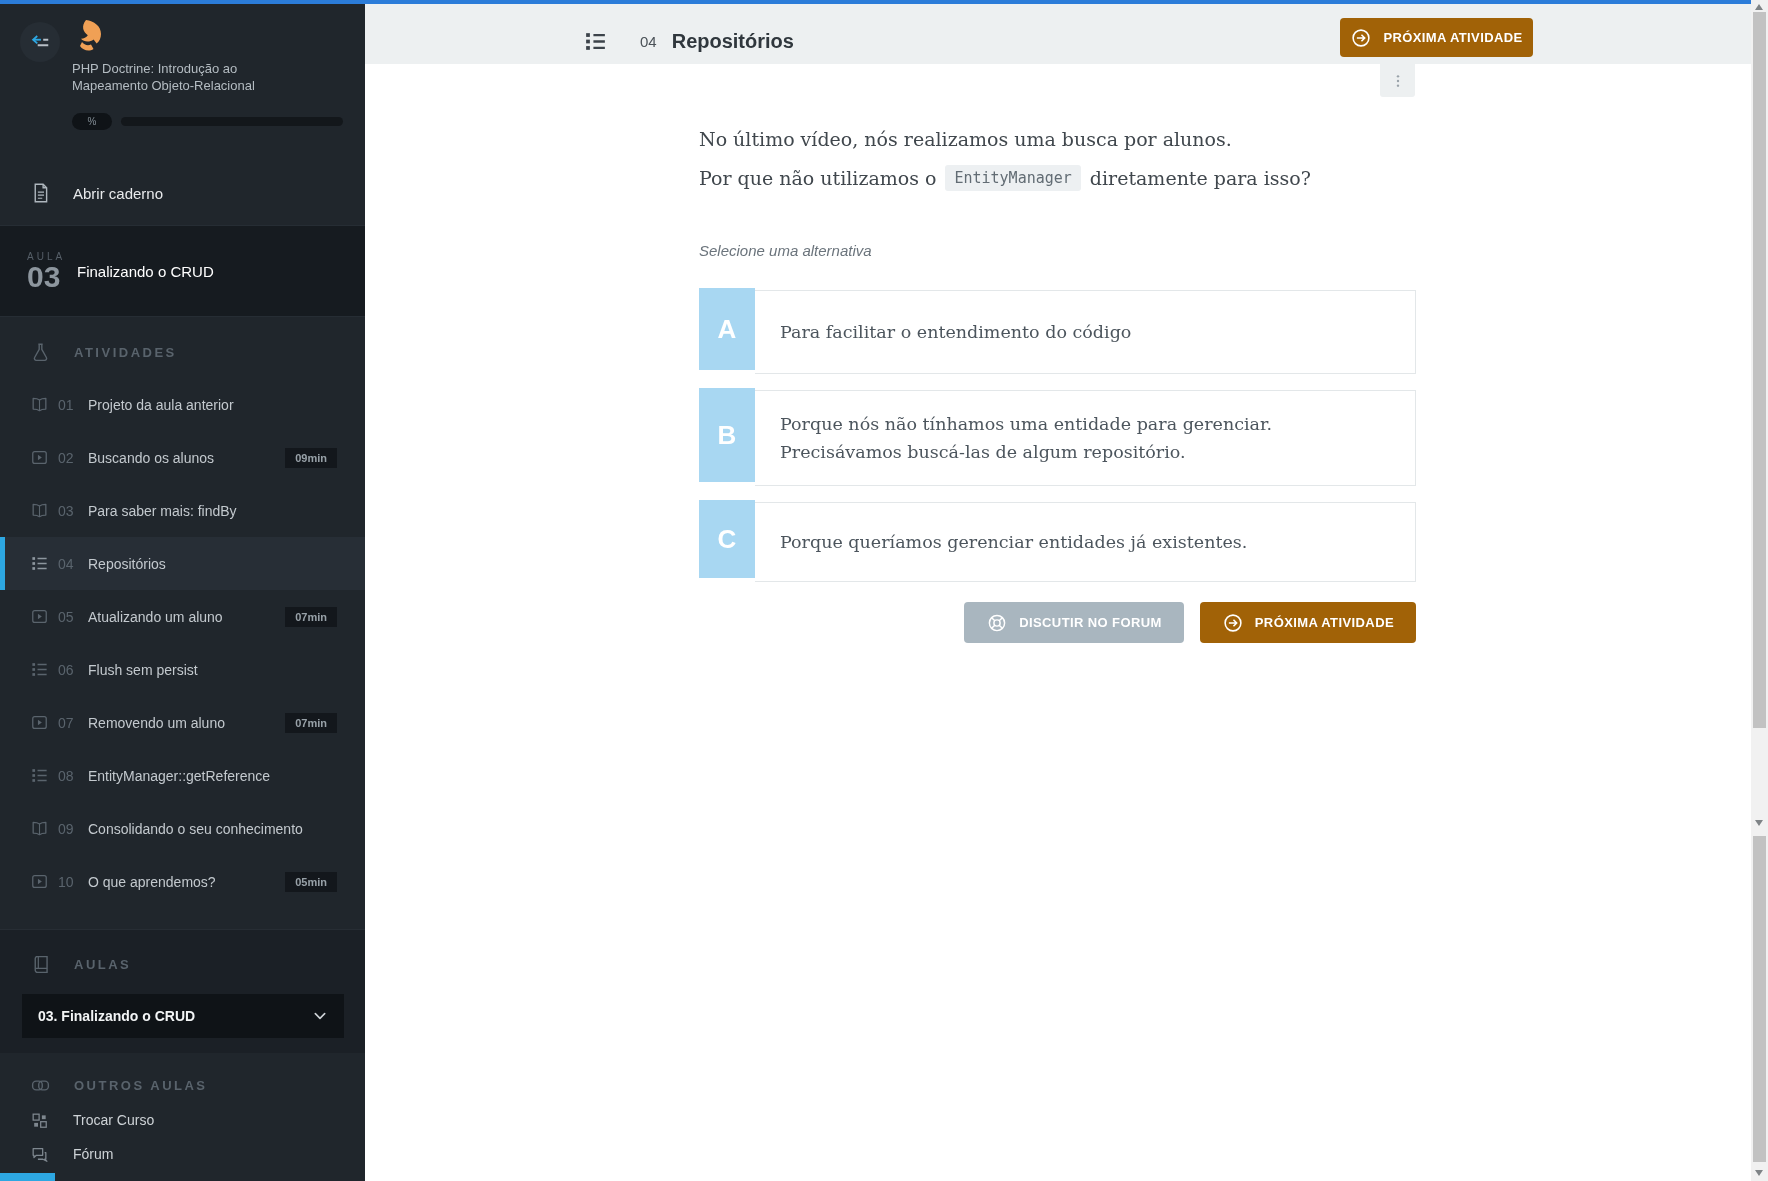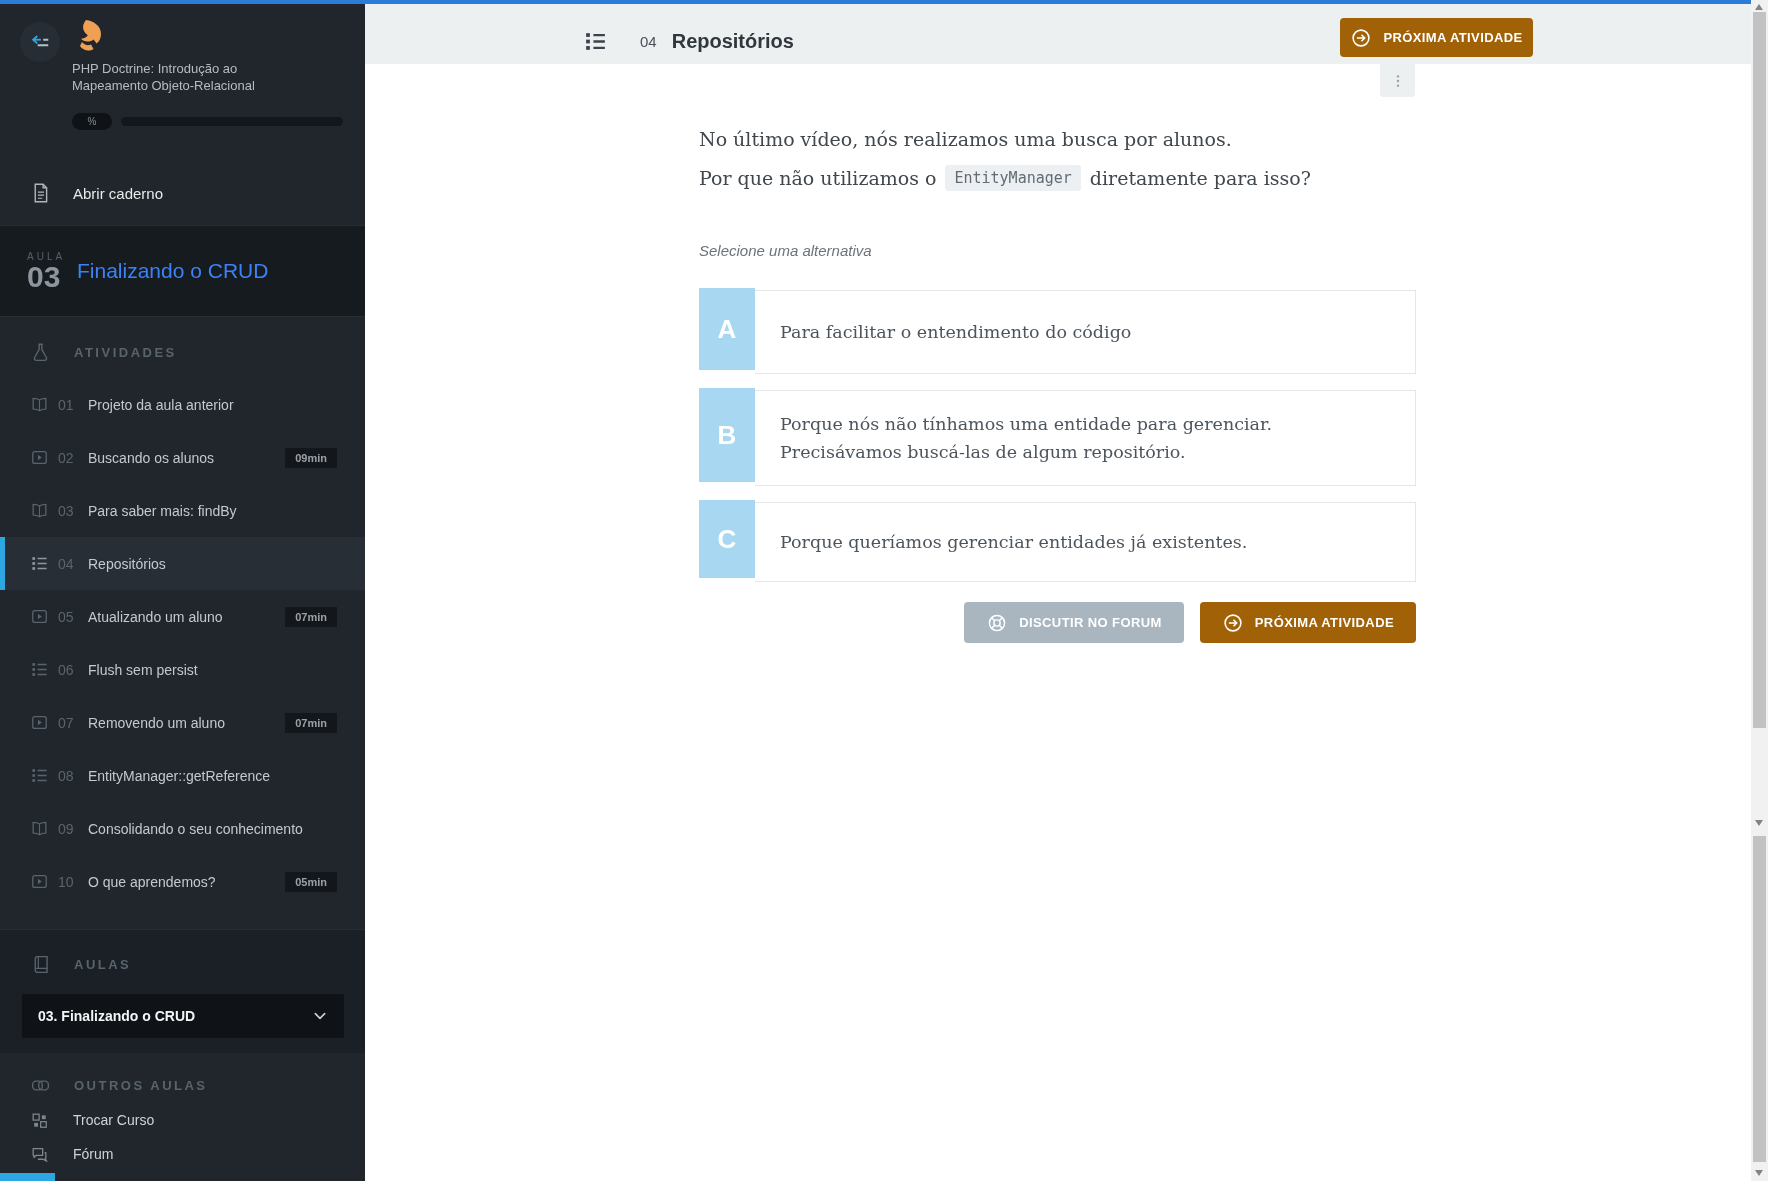--- a/index.html
+++ b/index.html
@@ -23,21 +23,21 @@
   .caderno-row{left:0;top:164px;width:365px;height:50px;display:flex;align-items:center;
     padding-left:30px;box-sizing:border-box;cursor:pointer;}
   .caderno-row .ic{width:21px;height:24px;color:#aeb6bd;}
   .caderno-row span.lbl{margin-left:22px;font-size:15px;color:#e8eaec;}
   .aula-block{left:0;top:221px;width:437px;height:92px;background:#161b20;
     border-top:1px solid #262d34;border-bottom:1px solid #262d34;box-sizing:border-box;
     display:flex;align-items:center;padding-left:27px;}
   .aula-num-col{display:flex;flex-direction:column;width:46px;}
   .aula-word{font-size:10px;letter-spacing:3px;color:#565f68;}
   .aula-number{font-size:30px;font-weight:bold;color:#8d969e;line-height:30px;}
-  .aula-title{margin-left:4px;font-size:21px;color:#3b82f6;}
+  .aula-title{margin-left:4px;font-size:15px;color:#ffffff;}
   .sec-header{display:flex;align-items:center;padding-left:30px;height:36px;}
   .sec-header .ic{width:21px;height:21px;color:#59636c;}
   .sec-header .sec-lbl{margin-left:23px;font-size:13px;font-weight:bold;letter-spacing:2.5px;color:#59636c;}
   .activities-header{left:0;top:330px;width:365px;}
   .act-list{left:0;top:374px;width:365px;}
   .act-row{height:53px;display:flex;align-items:center;padding-left:30px;box-sizing:border-box;cursor:pointer;position:relative;}
   .act-row .ic{width:19px;height:19px;color:#5a646d;flex:none;}
   .act-num{width:16px;margin-left:9px;font-size:14px;color:#5a646d;flex:none;}
   .act-label{margin-left:14px;font-size:14px;color:#c3c9ce;white-space:nowrap;}
   .act-badge{position:absolute;right:28px;background:#13171c;color:#98a1a8;

